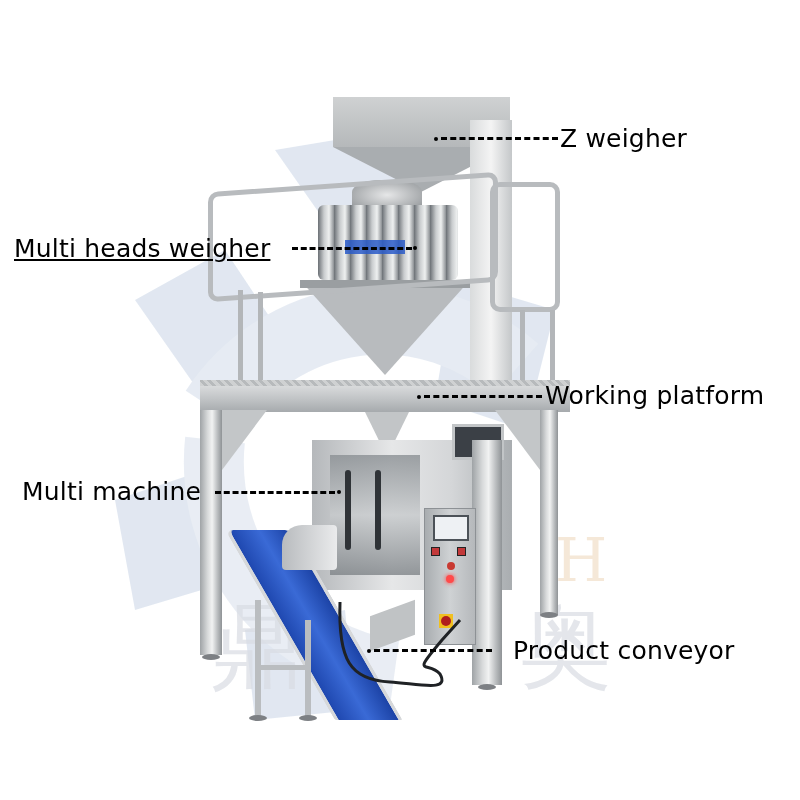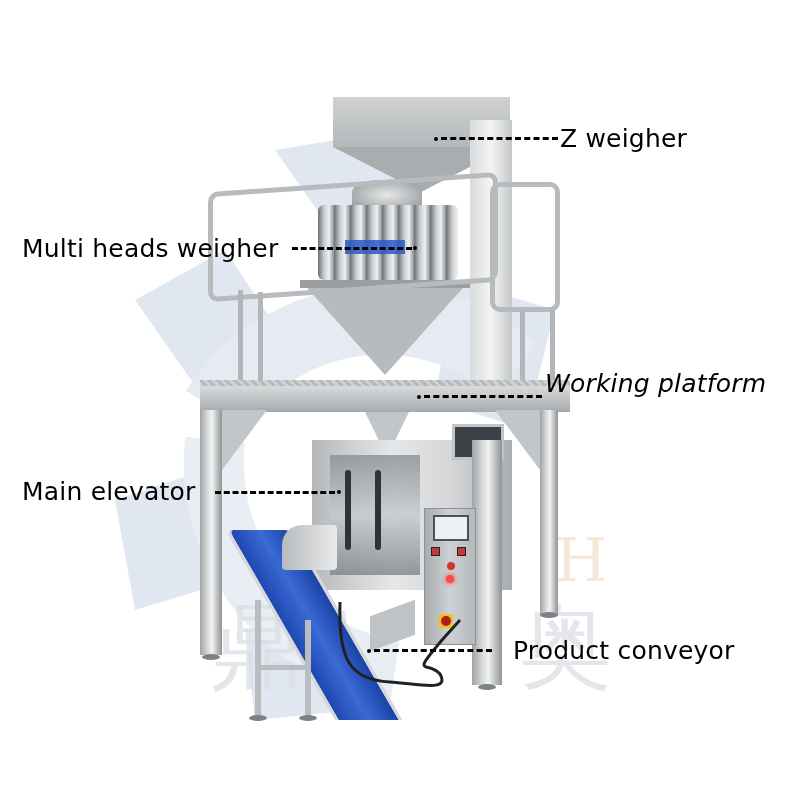--- a/index.html
+++ b/index.html
@@ -116,33 +116,33 @@
     </div>
   </div>
 
   <div>
     <div class="dot" style="left:434px;top:137px;"></div>
     <div class="leader" style="left:441px;top:137px;width:117px;"></div>
     <div class="label" style="left:560px;top:126px;">Z weigher</div>
   </div>
 
   <div>
-    <div class="label" style="left:22px;top:236px;">Multi heads weigher</div>
+    <div class="label" style="left:14px;top:236px;text-decoration:underline;">Multi heads weigher</div>
     <div class="leader" style="left:292px;top:247px;width:120px;"></div>
     <div class="dot" style="left:413px;top:246px;"></div>
   </div>
 
   <div>
     <div class="dot" style="left:417px;top:395px;"></div>
     <div class="leader" style="left:424px;top:395px;width:118px;"></div>
-    <div class="label" style="left:545px;top:371px;font-style:italic;">Working platform</div>
+    <div class="label" style="left:545px;top:383px;">Working platform</div>
   </div>
 
   <div>
-    <div class="label" style="left:22px;top:479px;">Main elevator</div>
+    <div class="label" style="left:22px;top:479px;">Multi machine</div>
     <div class="leader" style="left:215px;top:491px;width:120px;"></div>
     <div class="dot" style="left:337px;top:490px;"></div>
   </div>
 
   <div>
     <div class="dot" style="left:367px;top:649px;"></div>
     <div class="leader" style="left:374px;top:649px;width:118px;"></div>
     <div class="label" style="left:513px;top:638px;">Product conveyor</div>
   </div>
 

